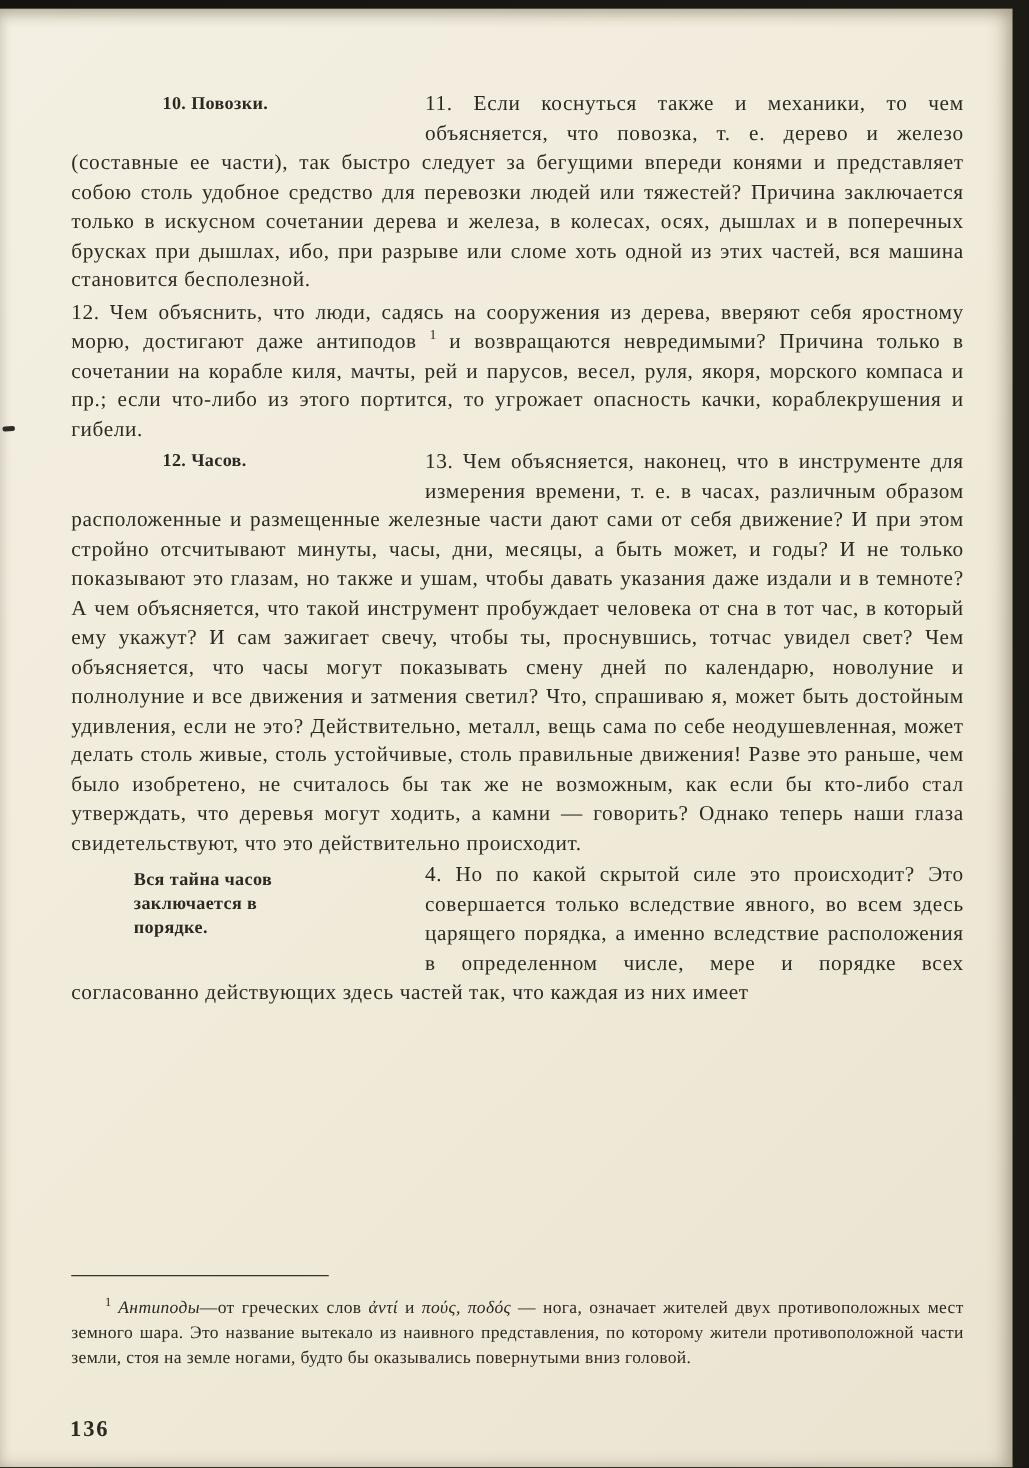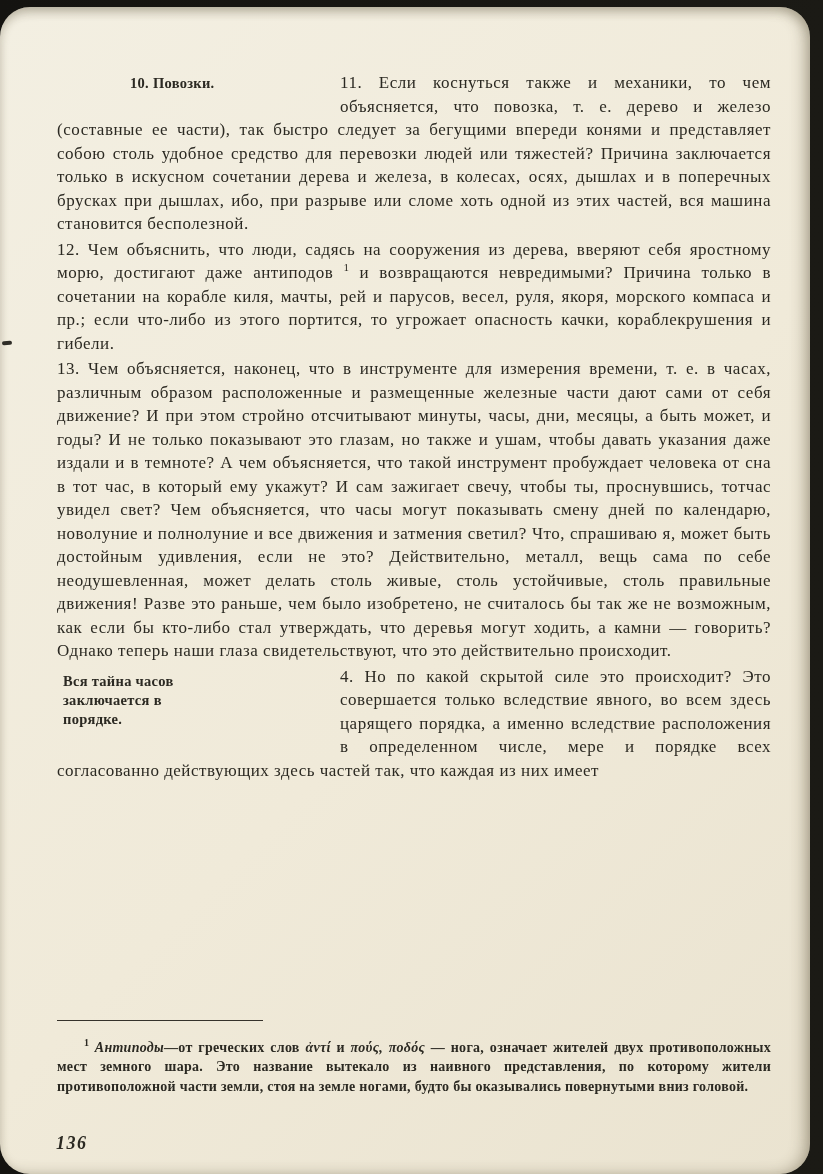--- a/index.html
+++ b/index.html
@@ -8,55 +8,54 @@
     position:relative;
     width:823px;height:1174px;
     background:linear-gradient(90deg,#141310 0%,#1b1a15 100%);
     overflow:hidden;
     font-family:"Liberation Serif","DejaVu Serif",serif;
   }
   .page{
     position:absolute;left:0;top:7px;right:13px;bottom:0;
     background:linear-gradient(135deg,#f3efe2 0%,#f0ead9 55%,#eae3d0 100%);
     box-shadow:inset -7px 0 14px rgba(70,58,34,.28), inset 0 5px 10px rgba(70,58,34,.22);
-    border-radius:30px;
   }
   .text-block{
     position:absolute;left:57px;top:64px;width:714px;height:952px;
     overflow:hidden;
     color:#2b2922;
     font-size:17px;line-height:23.5px;
     text-align:justify;
     letter-spacing:.03em;
   }
   .para{margin:0 0 2px 0;}
   .margin-note{
     float:left;width:283px;box-sizing:border-box;
     font-size:14.5px;line-height:19px;font-weight:bold;
     letter-spacing:.02em;text-align:left;color:#2b2922;
   }
   .margin-note.h2{height:47px;padding:3px 10px 0 73px;}
   .margin-note.h4{height:94px;padding:7px 10px 0 6px;}
-  .margin-note.h4 .note-text{display:block;width:152px;}
+  .margin-note.h4 .note-text{display:block;width:152px;margin-left:44px;}
   .fn-ref{font-size:11px;line-height:0;vertical-align:super;letter-spacing:0;}
   .footnote-rule{
     position:absolute;left:57px;top:1013px;width:206px;height:0;
     border-top:1.6px solid #35322b;
   }
   .footnote{
     position:absolute;left:57px;top:1026px;width:714px;
     font-size:14px;line-height:19.5px;
     text-align:justify;text-indent:27px;
-    color:#2b2922;letter-spacing:.02em;font-weight:700;
+    color:#2b2922;letter-spacing:.02em;font-weight:400;
   }
   .footnote i{font-style:italic;}
   .footnote .fn-marker{font-size:10px;vertical-align:super;letter-spacing:0;}
   .pagenum{
     position:absolute;left:56px;top:1126px;
-    font-style:italic;font-weight:bold;font-size:18px;
+    font-weight:bold;font-size:18px;
     letter-spacing:1.5px;color:#2b2922;
   }
   .scan-mark{
     position:absolute;left:2px;top:334px;width:10px;height:4px;
     background:#2e2c26;border-radius:2px;transform:rotate(-4deg);
   }
 </style>
 </head>
 <body>
 
@@ -72,20 +71,23 @@
           <span class="note-text">10. Повозки.</span>
         </div>
         <span>11. Если коснуться также и механики, то чем объясняется, что повозка, т. е. дерево и железо (составные ее части), так быстро следует за бегущими впереди конями и представляет собою столь удобное средство для перевозки людей или тяжестей? Причина заключается только в искусном сочетании дерева и железа, в колесах, осях, дышлах и в поперечных брусках при дышлах, ибо, при разрыве или сломе хоть одной из этих частей, вся машина становится бесполезной.</span>
       </div>
 
       <div class="para">
         <span>12. Чем объяснить, что люди, садясь на сооружения из дерева, вверяют себя яростному морю, достигают даже антиподов </span><sup class="fn-ref">1</sup><span> и возвращаются невредимыми? Причина только в сочетании на корабле киля, мачты, рей и парусов, весел, руля, якоря, морского компаса и пр.; если что-либо из этого портится, то угрожает опасность качки, кораблекрушения и гибели.</span>
       </div>
 
       <div class="para">
+        <div class="margin-note h2">
+          <span class="note-text">12. Часов.</span>
+        </div>
         <span>13. Чем объясняется, наконец, что в инструменте для измерения времени, т. е. в часах, различным образом расположенные и размещенные железные части дают сами от себя движение? И при этом стройно отсчитывают минуты, часы, дни, месяцы, а быть может, и годы? И не только показывают это глазам, но также и ушам, чтобы давать указания даже издали и в темноте? А чем объясняется, что такой инструмент пробуждает человека от сна в тот час, в который ему укажут? И сам зажигает свечу, чтобы ты, проснувшись, тотчас увидел свет? Чем объясняется, что часы могут показывать смену дней по календарю, новолуние и полнолуние и все движения и затмения светил? Что, спрашиваю я, может быть достойным удивления, если не это? Действительно, металл, вещь сама по себе неодушевленная, может делать столь живые, столь устойчивые, столь правильные движения! Разве это раньше, чем было изобретено, не считалось бы так же не возможным, как если бы кто-либо стал утверждать, что деревья могут ходить, а камни — говорить? Однако теперь наши глаза свидетельствуют, что это действительно происходит.</span>
       </div>
 
       <div class="para">
         <div class="margin-note h4">
           <span class="note-text">Вся тайна часов заключается в порядке.</span>
         </div>
         <span>4. Но по какой скрытой силе это происходит? Это совершается только вследствие явного, во всем здесь царящего порядка, а именно вследствие расположения в определенном числе, мере и порядке всех согласованно действующих здесь частей так, что каждая из них имеет</span>
       </div>
 

